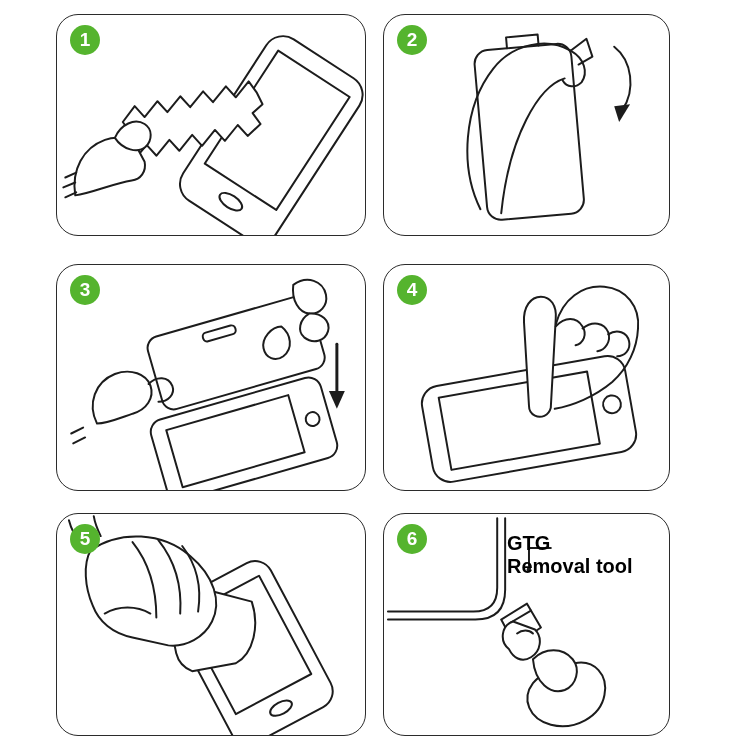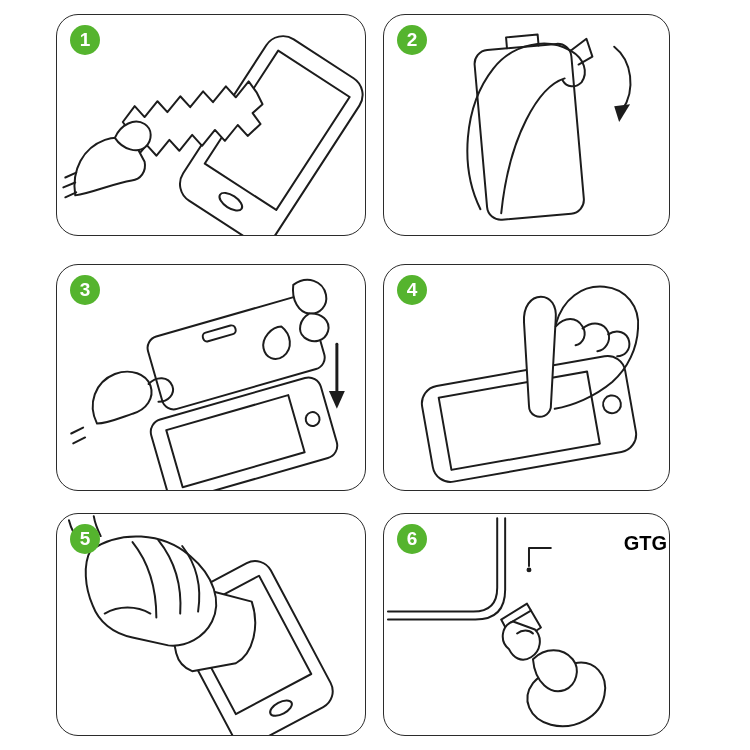--- a/index.html
+++ b/index.html
@@ -20,21 +20,21 @@
     position:absolute;top:10px;left:13px;width:30px;height:30px;border-radius:50%;
     background:var(--accent);color:#fff;display:flex;align-items:center;justify-content:center;
     font-weight:700;font-size:19px;z-index:3;
   }
   .art{position:absolute;left:0;top:0;width:100%;height:100%;z-index:1;}
   .ln{fill:none;stroke:var(--ink);stroke-width:2;stroke-linecap:round;stroke-linejoin:round;}
   .ln3{fill:none;stroke:var(--ink);stroke-width:3;stroke-linecap:round;stroke-linejoin:round;}
   .fillw{fill:#fff;stroke:var(--ink);stroke-width:2;stroke-linecap:round;stroke-linejoin:round;}
   .solid{fill:var(--ink);stroke:none;}
   .tool-label{
-    position:absolute;top:18px;right:2px;width:160px;text-align:right;z-index:3;
+    position:absolute;top:18px;right:2px;width:160px;text-align:left;z-index:3;
     font-weight:700;font-size:20px;line-height:1.15;color:#000;
   }
 </style>
 </head>
 <body>
 
 <div class="stage">
 
   <div class="panel" style="left:56px;top:14px;width:310px;height:222px">
     <div class="badge">
@@ -145,16 +145,17 @@
       <path class="ln" d="M126,110 L148,97"></path>
       <path class="fillw" d="M150,170 C138,186 146,206 168,212 C192,218 218,204 222,182 C226,162 212,146 192,150 C176,153 160,158 150,170 Z"></path>
       <path class="fillw" d="M150,146 C162,134 180,134 190,146 C198,156 194,172 182,177 C168,182 152,170 150,146 Z"></path>
       <path class="fillw" d="M126,136 C116,128 118,112 130,108 L152,116 C160,124 158,138 148,144 C138,150 130,144 126,136 Z"></path>
       <path class="ln" d="M134,120 C139,116 146,116 150,120"></path>
       <path class="ln" d="M168,34 L146,34 L146,52"></path>
       <circle class="solid" cx="146" cy="56" r="2.5"></circle>
     </svg>
     <div class="tool-label">
       <div>GTG</div>
+      <div>Removal tool</div>
     </div>
   </div>
 
 </div>
 
 </body></html>

